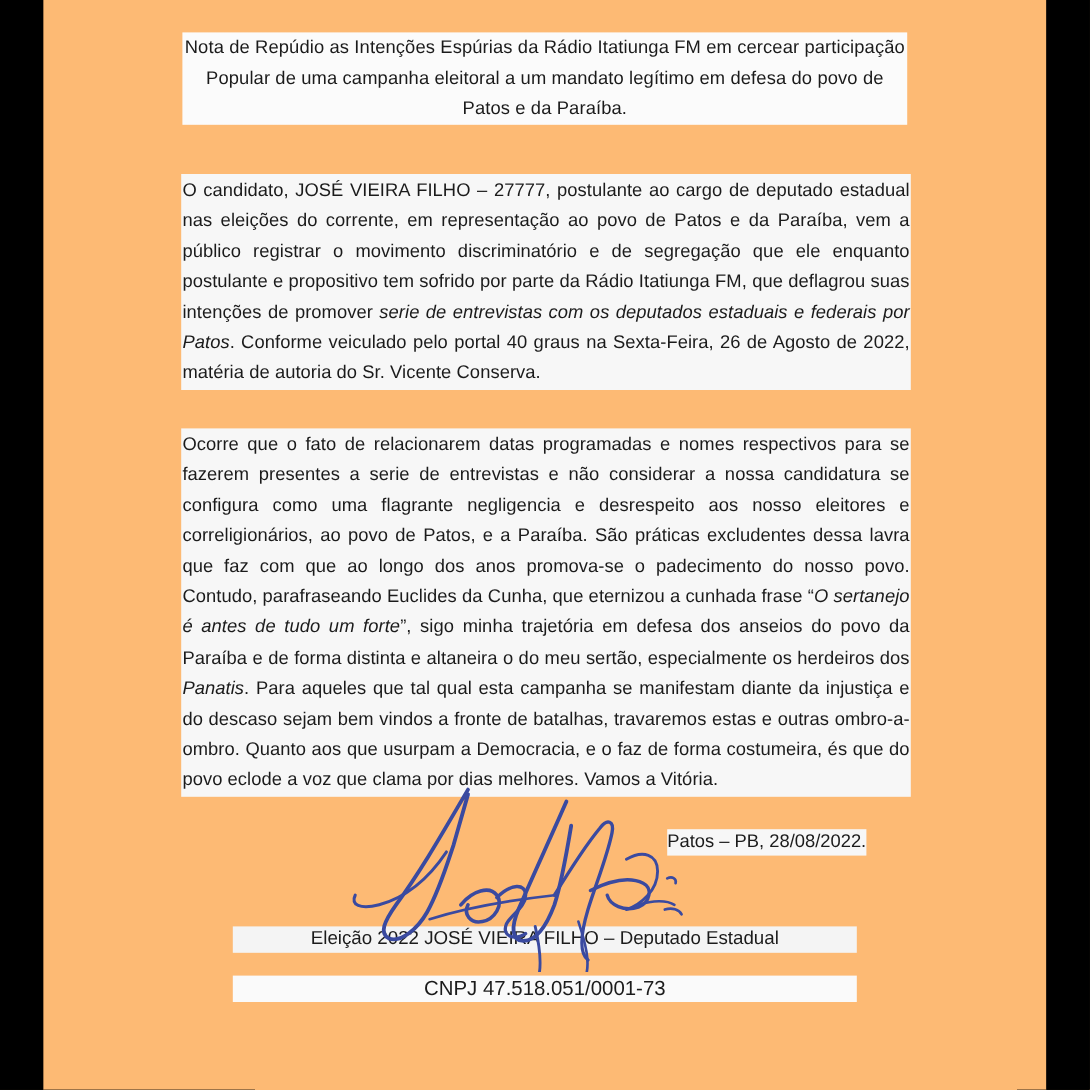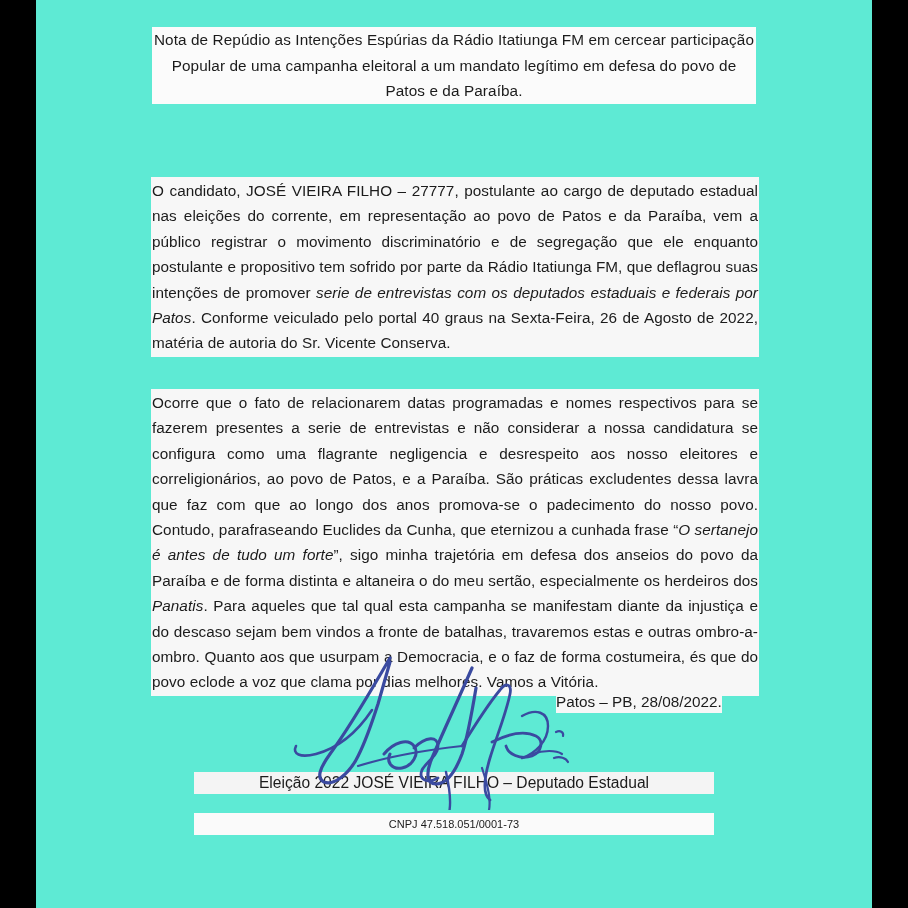--- a/index.html
+++ b/index.html
@@ -33,21 +33,21 @@
   .letterbox-bar.left  { left: 0; }
   .letterbox-bar.right { left: 872px; width: 36px; }
 
   
   #page {
     position: absolute;
     left: 36px;
     top: 0;
     width: 836px;
     height: 908px;
-    background: #5eead4;
+    background: #fdba74;
     overflow: hidden;
   }
 
   #page-inner {
     position: absolute;
     left: 0;
     top: 0;
     width: 836px;
     height: 908px;
   }
@@ -72,21 +72,20 @@
     left: 116px;      
     width: 606px;
     text-align: justify;
     text-justify: inter-word;
     font-size: 15.3px;
     line-height: 25.4px;
     color: #1b1b1b;
     letter-spacing: .05px;
     background: #f7f7f7;
     box-shadow: 0 0 0 1px #f7f7f7;
-    margin-top: 32px;
   }
   #para-1 { top: 146px; }
   #para-2 { top: 358px; }
 
   .body-para i,
   #doc-title i { font-style: italic; }
 
   
   #date-line {
     position: absolute;
@@ -123,21 +122,21 @@
     background: #f4f4f4;
     white-space: nowrap;
     z-index: 1;
   }
   #signature-cnpj {
     position: absolute;
     left: 158px;
     top: 813px;
     width: 520px;
     text-align: center;
-    font-size: 11px;
+    font-size: 17px;
     line-height: 22px;
     color: #1b1b1b;
     background: #fafafa;
     white-space: nowrap;
     z-index: 1;
   }
 </style>
 </head>
 <body>
 

